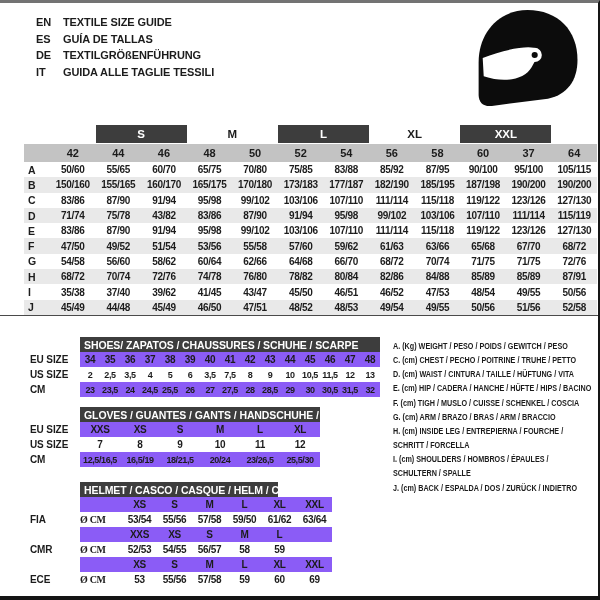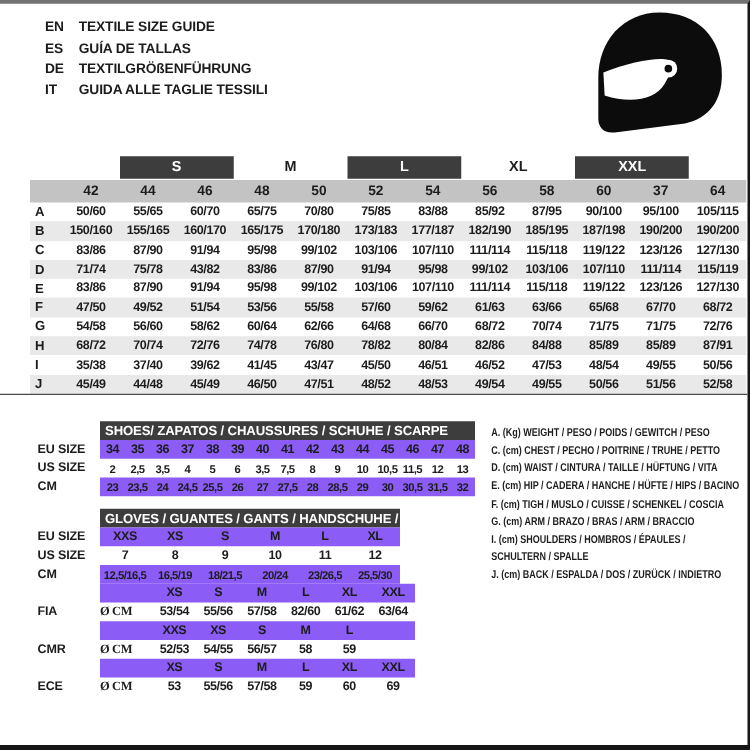--- a/index.html
+++ b/index.html
@@ -362,41 +362,45 @@
             <div class="cell small">12,5/16,5</div>
             <div class="cell small">16,5/19</div>
             <div class="cell small">18/21,5</div>
             <div class="cell small">20/24</div>
             <div class="cell small">23/26,5</div>
             <div class="cell small">25,5/30</div>
           </div>
         </div>
       </div>
 
+    <div class="lt-row mt15">
+      <div class="lt-label"></div>
+      <div class="bar helmet-bar">HELMET / CASCO / CASQUE / HELM / CASCO</div>
+    </div>
     <div>
         <div class="lt-row">
           <div class="lt-label"></div>
           <div class="cells helmet-cells shaded">
             <div class="cell left"></div>
             <div class="cell">XS</div>
             <div class="cell">S</div>
             <div class="cell">M</div>
             <div class="cell">L</div>
             <div class="cell">XL</div>
             <div class="cell">XXL</div>
           </div>
         </div>
         <div class="lt-row">
           <div class="lt-label">FIA</div>
           <div class="cells helmet-cells">
             <div class="cell left">Ø CM</div>
             <div class="cell">53/54</div>
             <div class="cell">55/56</div>
             <div class="cell">57/58</div>
-            <div class="cell">82/60</div>
+            <div class="cell">59/50</div>
             <div class="cell">61/62</div>
             <div class="cell">63/64</div>
           </div>
         </div>
         <div class="lt-row">
           <div class="lt-label"></div>
           <div class="cells helmet-cells shaded">
             <div class="cell left"></div>
             <div class="cell">XXS</div>
             <div class="cell">XS</div>
@@ -459,20 +463,24 @@
       <div class="legend-item">
         <div class="legend-line">E. (cm) HIP / CADERA / HANCHE / HÜFTE / HIPS / BACINO</div>
       </div>
       <div class="legend-item">
         <div class="legend-line">F. (cm) TIGH / MUSLO / CUISSE / SCHENKEL / COSCIA</div>
       </div>
       <div class="legend-item">
         <div class="legend-line">G. (cm) ARM / BRAZO / BRAS / ARM / BRACCIO</div>
       </div>
       <div class="legend-item">
+        <div class="legend-line">H. (cm) INSIDE LEG / ENTREPIERNA / FOURCHE /</div>
+        <div class="legend-line">SCHRITT / FORCELLA</div>
+      </div>
+      <div class="legend-item">
         <div class="legend-line">I. (cm) SHOULDERS / HOMBROS / ÉPAULES /</div>
         <div class="legend-line">SCHULTERN / SPALLE</div>
       </div>
       <div class="legend-item">
         <div class="legend-line">J. (cm) BACK / ESPALDA / DOS / ZURÜCK / INDIETRO</div>
       </div>
     </div>
 
 </div>
 

